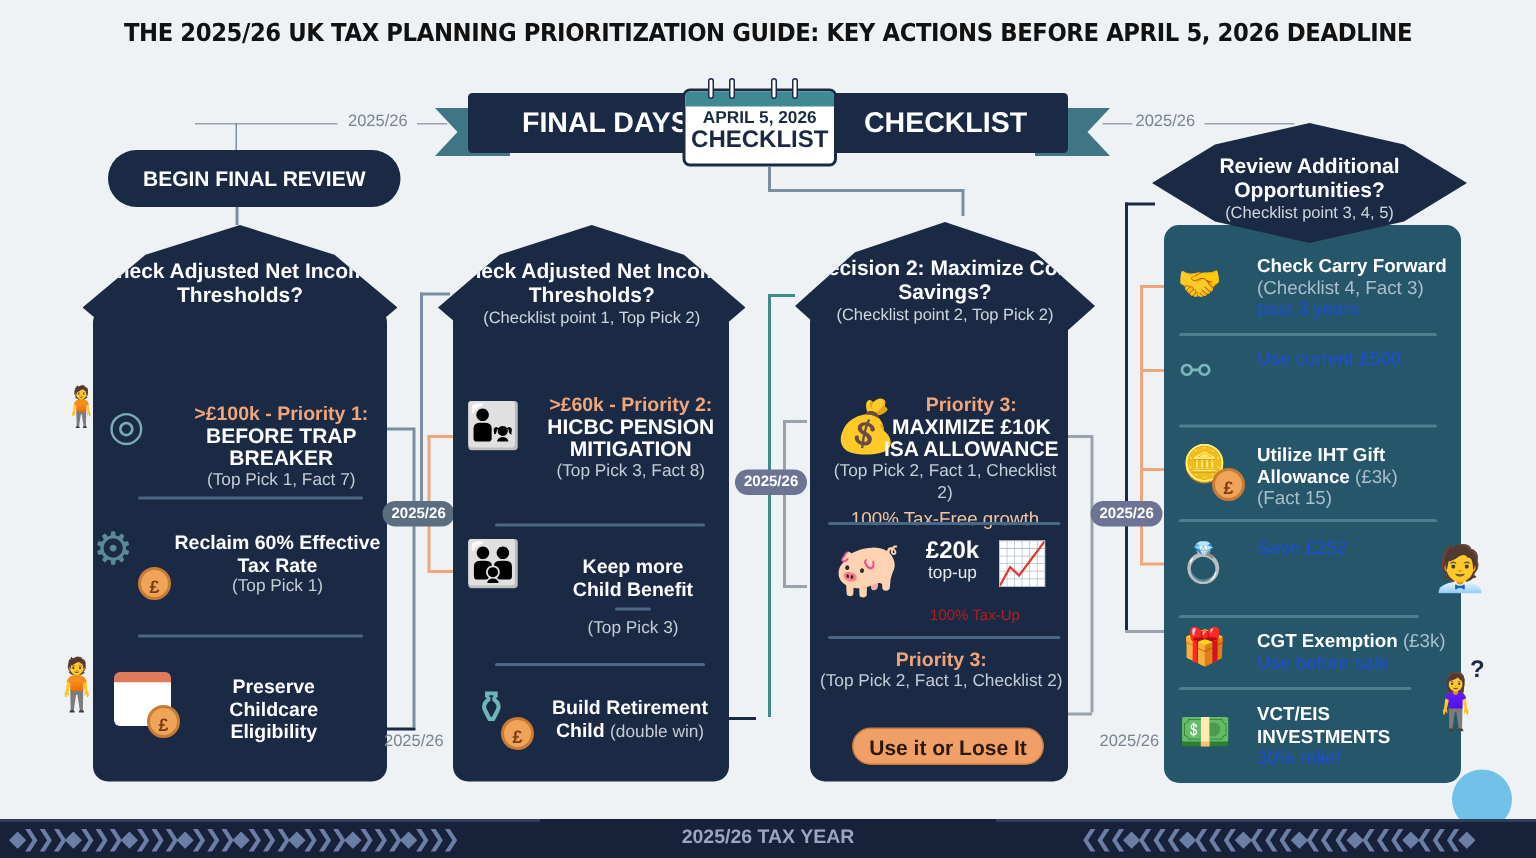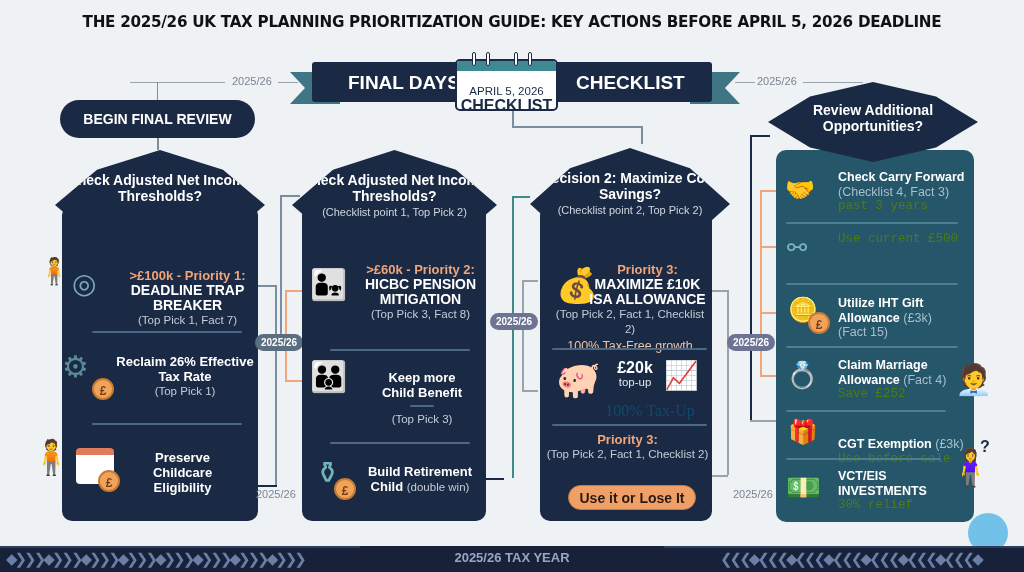--- a/index.html
+++ b/index.html
@@ -28,25 +28,25 @@
     left: 312px; top: 62px; width: 400px; height: 40px; background: #1b2a44;
     border-radius: 3px;
   }
   .ribbon-text { top: 72px; font-weight: bold; font-size: 19px; color: #fff; }
   .cal {
     left: 455px; top: 59px; width: 103px; height: 52px; background: #fff;
     border: 2px solid #1b2a44; border-radius: 5px; text-align: center; color: #1b2a44;
     overflow: hidden;
   }
   .cal-top { height: 10px; background: #3f8a92; }
-  .cal .l1 { font-weight: normal; font-size: 11.5px; margin-top: 14px; }
+  .cal .l1 { font-weight: bold; font-size: 11.5px; margin-top: 2px; }
   .cal .l2 { font-weight: bold; font-size: 16px; line-height: 17px; }
   .cal-ring { top: 52px; width: 4px; height: 14px; background: #fff; border: 1.5px solid #1b2a44; border-radius: 2px; }
   .begin {
-    left: 60px; top: 100px; width: 195px; height: 38px; background: #1b2a44;
+    left: 72px; top: 100px; width: 195px; height: 38px; background: #1b2a44;
     border-radius: 19px; text-align: center; line-height: 38px; font-weight: bold; font-size: 14px;
   }
   .card {
     background: #1b2a44; border-radius: 10px;
   }
   .card.teal { background: #25566a; }
   .diamond {
     background: #1b2a44;
     clip-path: polygon(50% 0, 80% 18%, 100% 50%, 80% 82%, 50% 100%, 20% 82%, 0 50%, 20% 18%);
   }
@@ -62,21 +62,21 @@
     background: #5a6e80; color: #fff; font-size: 10px; border-radius: 10px;
     padding: 3px 6px; font-weight: bold;
   }
   .pill.purple { background: #6d7493; }
   .icon { font-size: 22px; text-align: center; line-height: 1; }
   .coin {
     width: 22px; height: 22px; border-radius: 50%; background: #f0a45a; color: #7a3d12;
     font-weight: bold; font-size: 12px; text-align: center; line-height: 22px; border: 2px solid #c97b33;
   }
   .ritem { font-weight: bold; font-size: 12.5px; line-height: 14.5px; }
-  .ritem .n { font-weight: normal; color: #4d7c0f; font-family: Liberation Mono, monospace; }
+  .ritem .n { font-weight: normal; color: #1d4ed8; }
   .ritem .m { font-weight: normal; color: #a9bfcc; }
   .use-btn {
     left: 568px; top: 485px; width: 128px; height: 25px; background: #f0a066;
     border-radius: 13px; color: #2a1a10; font-weight: bold; font-size: 14px;
     text-align: center; line-height: 25px; border: 1.5px solid #c47a44;
   }
   .footer {
     left: 0; top: 546px; width: 1024px; height: 26px; background: #17213a;
     border-top: 2px solid #2d3d5a;
   }
@@ -129,28 +129,28 @@
 <div class="abs card" style="left:62px;top:205px;width:196px;height:316px;"></div>
 <div class="abs diamond" style="left:55px;top:150px;width:210px;height:110px;">
   <div class="diamond-inner" style="top:22px;">
     <div class="dh">Check Adjusted Net Income Thresholds?</div>
   </div>
 </div>
 <div class="abs icon person" style="left:38px;top:258px;">🧍</div>
 <div class="abs icon" style="left:72px;top:270px;color:#7aa9b8;font-size:28px;">◎</div>
 <div class="abs item" style="left:115px;top:268px;width:145px;">
   <div class="orange">&gt;£100k - Priority 1:</div>
-  <div class="big">DEADLINE TRAP BREAKER</div>
+  <div class="big">BEFORE TRAP BREAKER</div>
   <div class="sub">(Top Pick 1, Fact 7)</div>
 </div>
 <div class="abs sep" style="left:92px;top:331px;width:150px;height:1.5px;"></div>
 <div class="abs icon" style="left:62px;top:352px;color:#5a8a98;font-size:30px;">⚙</div>
 <div class="abs coin" style="left:92px;top:378px;">£</div>
 <div class="abs item" style="left:115px;top:354px;width:140px;">
-  <div>Reclaim 26% Effective Tax Rate</div>
+  <div>Reclaim 60% Effective Tax Rate</div>
   <div class="sub">(Top Pick 1)</div>
 </div>
 <div class="abs sep" style="left:92px;top:423px;width:150px;height:1.5px;"></div>
 <div class="abs icon person" style="left:30px;top:440px;font-size:34px;">🧍</div>
 <div class="abs" style="left:76px;top:448px;width:38px;height:36px;background:#fff;border-radius:4px;border-top:7px solid #e07b5a;"></div>
 <div class="abs coin" style="left:98px;top:470px;">£</div>
 <div class="abs item" style="left:135px;top:450px;width:95px;">
   <div>Preserve Childcare Eligibility</div>
 </div>
 
@@ -218,21 +218,21 @@
   <div class="orange" style="font-weight:normal;font-size:12.5px;margin-top:2px;color:#f0c3a0;">100% Tax-Free growth</div>
 </div>
 <div class="abs sep" style="left:552px;top:348px;width:155px;height:1.5px;"></div>
 <div class="abs icon" style="left:556px;top:362px;font-size:36px;">🐖</div>
 <div class="abs item" style="left:605px;top:360px;width:60px;">
   <div class="big" style="font-size:16px;">£20k</div>
   <div class="sub" style="color:#e3e8ee;">top-up</div>
 </div>
 <div class="abs icon" style="left:664px;top:362px;color:#5fa7a8;font-size:28px;">📈</div>
 <div class="abs item" style="left:600px;top:403px;width:100px;">
-  <div class="sub" style="color:#0c4a6e;font-size:16px;font-family:Liberation Serif, serif;">100% Tax-Up</div>
+  <div class="sub" style="color:#b91c1c;font-size:10px;">100% Tax-Up</div>
 </div>
 <div class="abs sep" style="left:552px;top:424px;width:155px;height:1.5px;"></div>
 <div class="abs item" style="left:545px;top:432px;width:165px;">
   <div class="orange">Priority 3:</div>
   <div class="sub">(Top Pick 2, Fact 1, Checklist 2)</div>
 </div>
 <div class="abs use-btn">Use it or Lose It</div>
 
 <div class="abs line gray" style="left:712px;top:290px;width:16px;height:1.5px;"></div>
 <div class="abs line gray" style="left:727px;top:290px;width:1.5px;height:185px;"></div>
@@ -245,20 +245,21 @@
 <div class="abs line orange-l" style="left:760px;top:312px;width:16px;height:1.5px;"></div>
 <div class="abs line orange-l" style="left:760px;top:375px;width:16px;height:1.5px;"></div>
 <div class="abs line gray" style="left:750px;top:420px;width:26px;height:1.5px;"></div>
 <div class="abs pill purple" style="left:727px;top:334px;">2025/26</div>
 <div class="abs yr" style="left:733px;top:488px;">2025/26</div>
 
 <div class="abs card teal" style="left:776px;top:150px;width:198px;height:372px;"></div>
 <div class="abs diamond" style="left:768px;top:82px;width:210px;height:80px;">
   <div class="diamond-inner" style="top:20px;">
     <div class="dh">Review Additional Opportunities?</div>
+    <div class="ds">(Checklist point 3, 4, 5)</div>
   </div>
 </div>
 
 <div class="abs icon" style="left:785px;top:178px;font-size:24px;">🤝</div>
 <div class="abs ritem" style="left:838px;top:170px;">
   <div>Check Carry Forward</div>
   <div class="m">(Checklist 4, Fact 3)</div>
   <div class="n">past 3 years</div>
 </div>
 <div class="abs sep" style="left:786px;top:222px;width:172px;height:1.5px;background:#4a8090;"></div>
@@ -272,28 +273,27 @@
 <div class="abs icon" style="left:788px;top:298px;font-size:24px;">🪙</div>
 <div class="abs coin" style="left:808px;top:312px;">£</div>
 <div class="abs ritem" style="left:838px;top:296px;">
   <div style="width:130px;"><span>Utilize IHT Gift Allowance</span> <span class="m">(£3k)</span></div>
   <div class="m">(Fact 15)</div>
 </div>
 <div class="abs sep" style="left:786px;top:346px;width:172px;height:1.5px;background:#4a8090;"></div>
 
 <div class="abs icon" style="left:786px;top:362px;font-size:26px;color:#d7b27a;">💍</div>
 <div class="abs ritem" style="left:838px;top:358px;">
-  <div style="width:130px;"><span>Claim Marriage Allowance</span> <span class="m">(Fact 4)</span></div>
   <div class="n">Save £252</div>
 </div>
 <div class="abs icon person" style="left:955px;top:365px;font-size:30px;">🧑‍💼</div>
 <div class="abs sep" style="left:786px;top:410px;width:160px;height:1.5px;background:#4a8090;"></div>
 
 <div class="abs icon" style="left:788px;top:420px;font-size:24px;">🎁</div>
-<div class="abs ritem" style="left:838px;top:420px;margin-top:17px;">
+<div class="abs ritem" style="left:838px;top:420px;">
   <div><span>CGT Exemption</span> <span class="m">(£3k)</span></div>
   <div class="n">Use before sale</div>
 </div>
 <div class="abs sep" style="left:786px;top:458px;width:155px;height:1.5px;background:#4a8090;"></div>
 
 <div class="abs icon" style="left:786px;top:474px;font-size:28px;">💵</div>
 <div class="abs ritem" style="left:838px;top:469px;">
   <div style="width:110px;">VCT/EIS INVESTMENTS</div>
   <div class="n">30% relief</div>
 </div>

